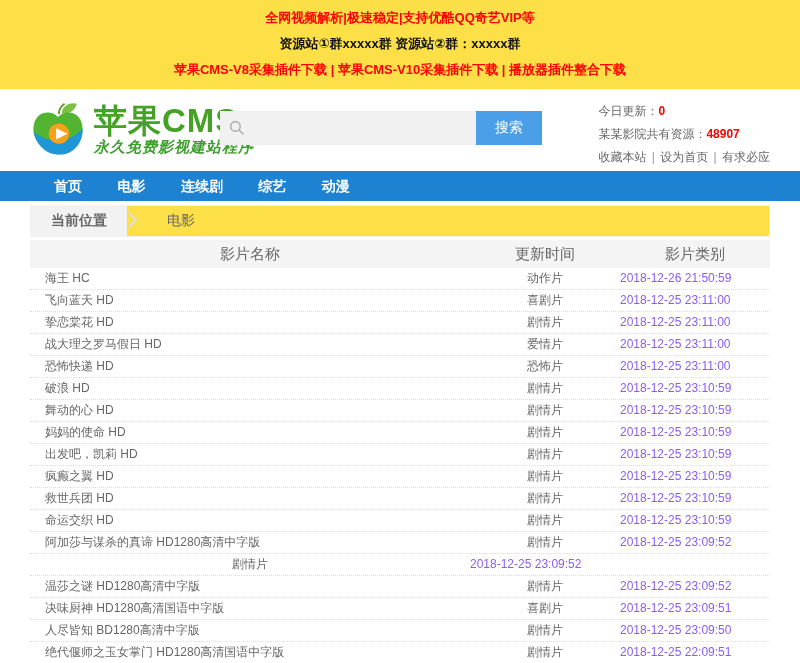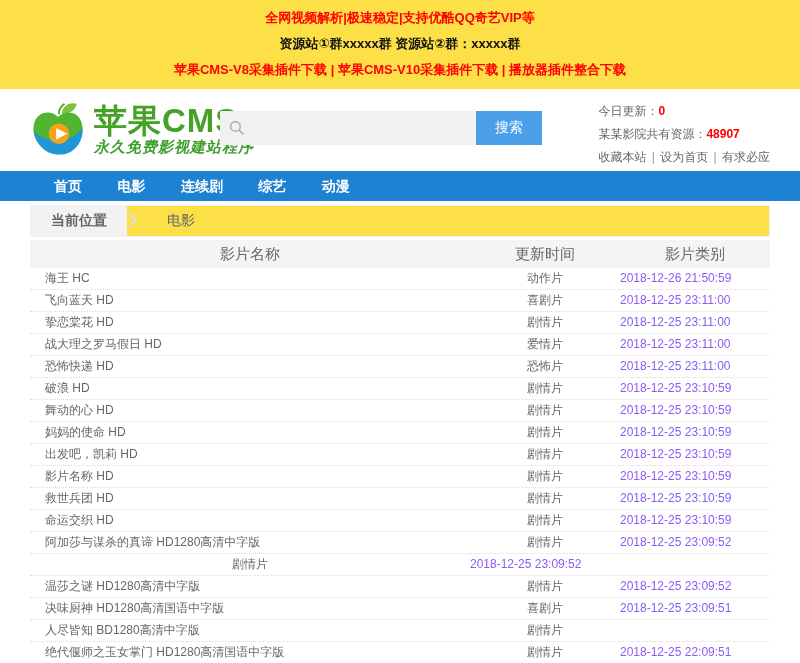--- a/index.html
+++ b/index.html
@@ -211,21 +211,21 @@
           <div class="cell time">2018-12-25 23:10:59</div>
         </div>
 
         <div class="trow">
           <div class="cell name">出发吧，凯莉 HD</div>
           <div class="cell cat">剧情片</div>
           <div class="cell time">2018-12-25 23:10:59</div>
         </div>
 
         <div class="trow">
-          <div class="cell name">影片名称 HD</div>
+          <div class="cell name">疯癫之翼 HD</div>
           <div class="cell cat">剧情片</div>
           <div class="cell time">2018-12-25 23:10:59</div>
         </div>
 
         <div class="trow">
           <div class="cell name">救世兵团 HD</div>
           <div class="cell cat">剧情片</div>
           <div class="cell time">2018-12-25 23:10:59</div>
         </div>
 
@@ -254,20 +254,21 @@
 
         <div class="trow">
           <div class="cell name">决味厨神 HD1280高清国语中字版</div>
           <div class="cell cat">喜剧片</div>
           <div class="cell time">2018-12-25 23:09:51</div>
         </div>
 
         <div class="trow">
           <div class="cell name">人尽皆知 BD1280高清中字版</div>
           <div class="cell cat">剧情片</div>
+          <div class="cell time">2018-12-25 23:09:50</div>
         </div>
 
         <div class="trow">
           <div class="cell name">绝代偃师之玉女掌门 HD1280高清国语中字版</div>
           <div class="cell cat">剧情片</div>
           <div class="cell time">2018-12-25 22:09:51</div>
         </div>
 
     </div>
   </div>

